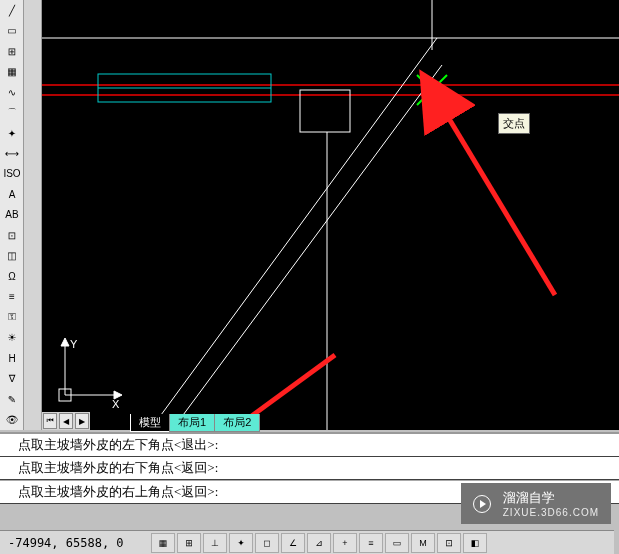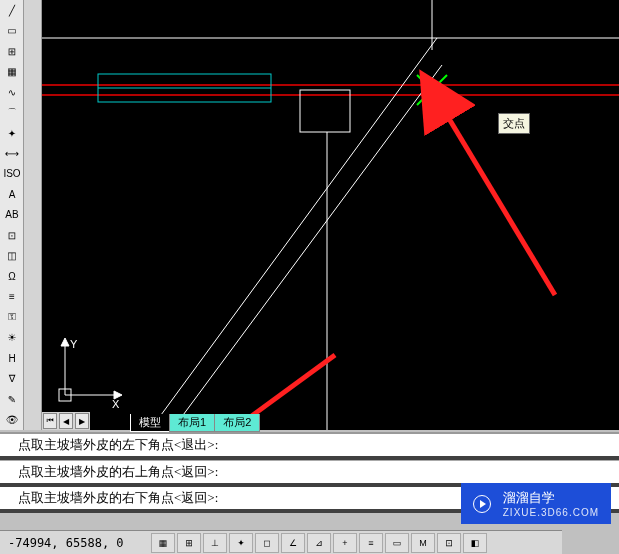--- a/index.html
+++ b/index.html
@@ -110,30 +110,30 @@
       top: 432px;
       width: 619px;
       background: #f8f8f8;
       border-top: 2px solid #999;
     }
     .cmd-line {
       padding: 2px 18px;
       font-size: 13px;
       font-family: SimSun, serif;
       background: #fff;
-      border-bottom: 4px solid #404040;
+      border-bottom: 1px solid #404040;
     }
     .cmd-line.current {
       border-top: 1px solid #aaa;
     }
     .status-bar {
       position: absolute;
       left: 0;
       bottom: 0;
-      width: 562px;
+      width: 614px;
       height: 24px;
       background: #d8d8d8;
       border-top: 1px solid #888;
       display: flex;
       align-items: center;
     }
     .coords {
       padding: 0 8px;
       font-size: 12px;
       font-family: monospace;
@@ -147,21 +147,21 @@
       border: 1px solid #aaa;
       display: flex;
       align-items: center;
       justify-content: center;
       font-size: 9px;
     }
     .watermark {
       position: absolute;
       right: 8px;
       bottom: 30px;
-      background: #1d4ed8;
+      background: #737373;
       color: #fff;
       padding: 6px 12px;
       display: flex;
       align-items: center;
       gap: 12px;
       font-size: 13px;
     }
     .watermark-sub {
       font-size: 10px;
       letter-spacing: 1px;
@@ -247,22 +247,22 @@
 </div>
 
 <div class="tabs">
   <div class="tab active">模型</div>
   <div class="tab">布局1</div>
   <div class="tab">布局2</div>
 </div>
 
 <div class="command-area">
   <div class="cmd-line">点取主坡墙外皮的左下角点&lt;退出&gt;:</div>
+  <div class="cmd-line">点取主坡墙外皮的右下角点&lt;返回&gt;:</div>
   <div class="cmd-line current">点取主坡墙外皮的右上角点&lt;返回&gt;:</div>
-  <div class="cmd-line">点取主坡墙外皮的右下角点&lt;返回&gt;:</div>
 </div>
 
 <div class="status-bar">
   <div class="coords">-74994, 65588, 0</div>
   <div class="status-btn">▦</div>
   <div class="status-btn">⊞</div>
   <div class="status-btn">⊥</div>
   <div class="status-btn">✦</div>
   <div class="status-btn">◻</div>
   <div class="status-btn">∠</div>

